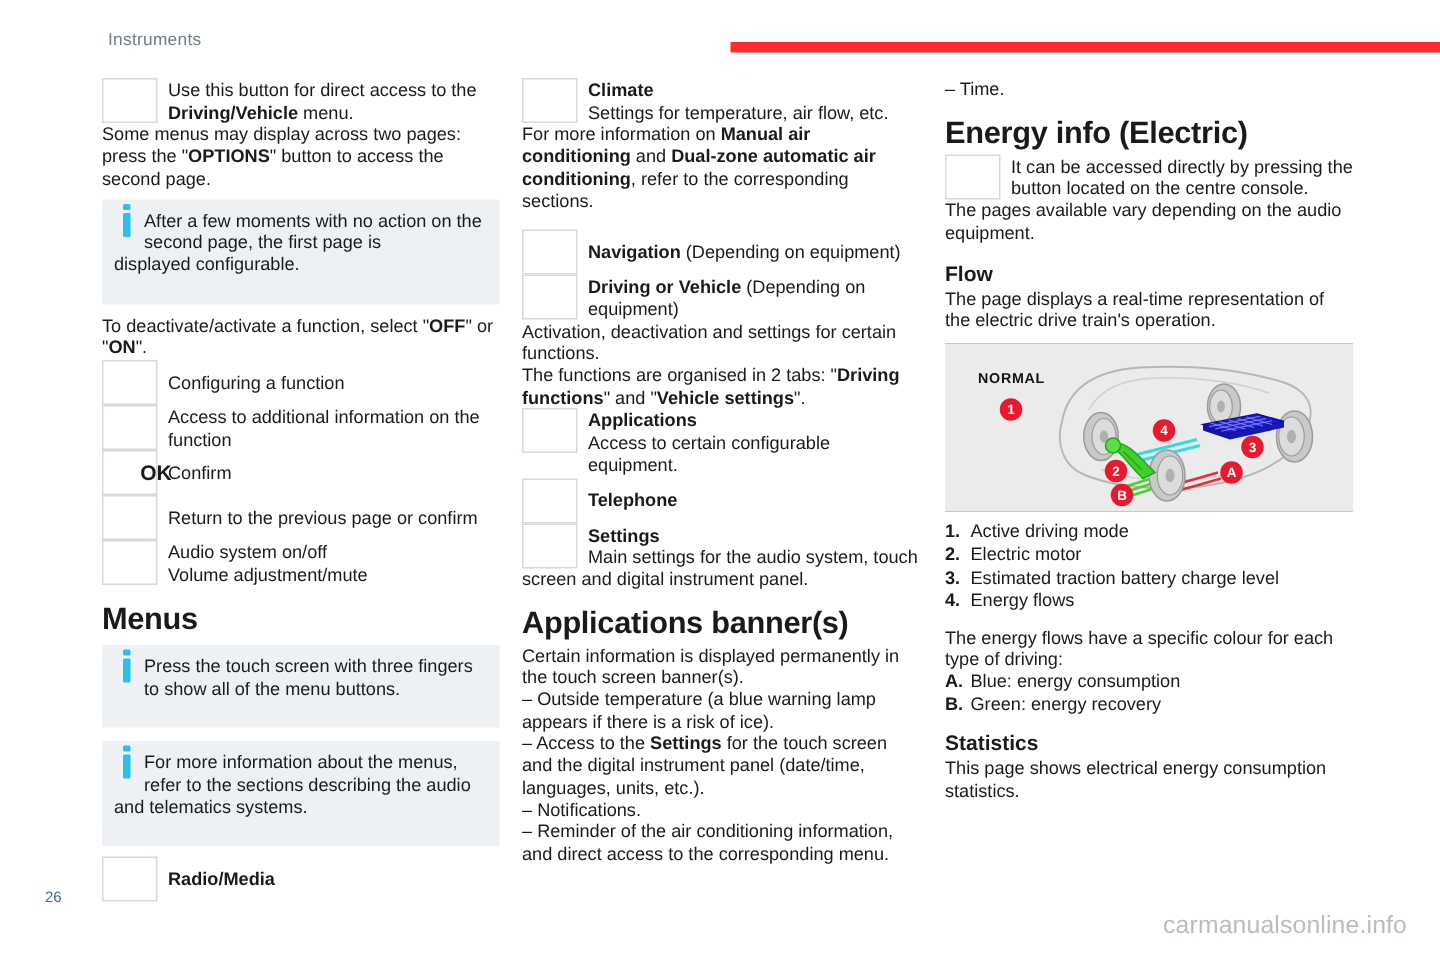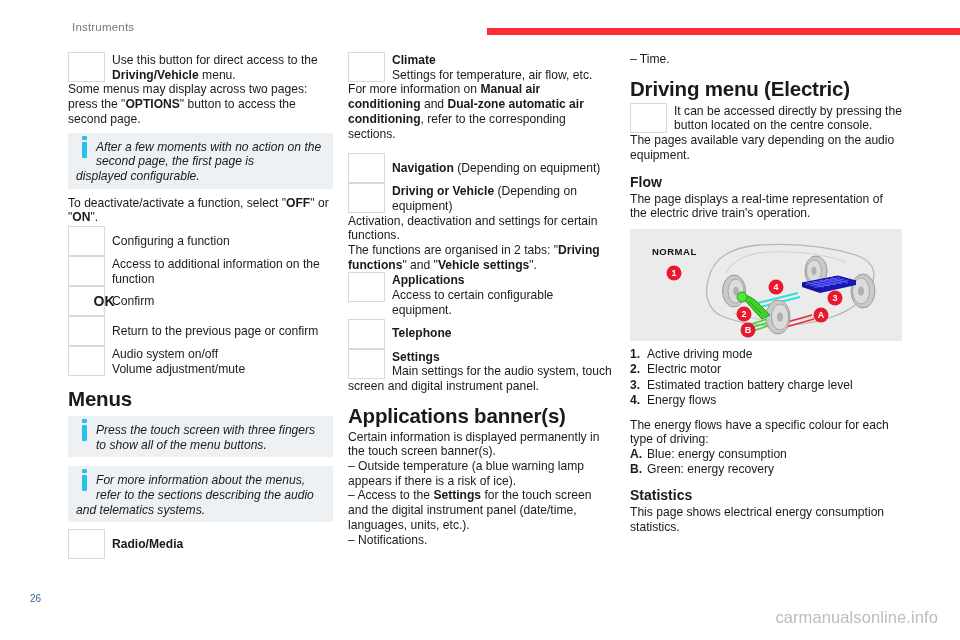--- a/index.html
+++ b/index.html
@@ -46,25 +46,24 @@
     display:flex;align-items:center;justify-content:center;
     margin-right:7px;
     padding-left:35px;
   }
   .itext{font-size:12.1px;line-height:14.7px;padding-top:1px;flex:1;}
   .itext.center{align-self:center;padding-top:0;}
 
   
   .note{
     background:#eef1f3;
-    padding:7px 8px 5px 8px;
+    padding:7px 8px 19px 8px;
     margin:6px 0 0 0;
     box-sizing:border-box;
     width:265px;
-    font-style:italic;
   }
   .note-inner{display:flex;align-items:flex-start;}
   .note-i{
     width:5px;height:16px;background:#29c1e8;min-width:5px;
     margin:2px 9px 0 6px;border-radius:1px;position:relative;
   }
   .note-i:before{
     content:"";position:absolute;left:0;top:-6px;width:5px;height:4px;
     background:#29c1e8;border-radius:1px;
   }
@@ -340,27 +339,28 @@
     </div>
     <p class="body-text">screen and digital instrument panel.</p>
 
     <h2 class="sec">Applications banner(s)</h2>
     <p class="body-text">Certain information is displayed permanently in the touch screen banner(s).</p>
     <p class="dash">–  Outside temperature (a blue warning lamp appears if there is a risk of ice).</p>
     <p class="dash">
       <span>–  Access to the </span><b>Settings</b><span> for the touch screen and the digital instrument panel (date/time, languages, units, etc.).</span>
     </p>
     <p class="dash">–  Notifications.</p>
+    <p class="dash">–  Reminder of the air conditioning information, and direct access to the corresponding menu.</p>
   </div>
 
   <div class="col col-3">
 
     <p class="dash">–  Time.</p>
 
-    <h2 class="sec">Driving menu (Electric)</h2>
+    <h2 class="sec">Energy info (Electric)</h2>
 
     <div class="irow">
       <div class="ibox">
         <svg width="22" height="22" viewBox="0 0 22 22">
           <circle cx="11" cy="11" r="8.8" fill="none" stroke="#111" stroke-width="1.5"></circle>
           <path d="M12.6 4.2 L6.4 11.6 H10.2 L9.4 17.8 L15.6 10.4 H11.8 Z" fill="#111"></path>
         </svg>
       </div>
       <div class="itext">It can be accessed directly by pressing the button located on the centre console.</div>
     </div>

